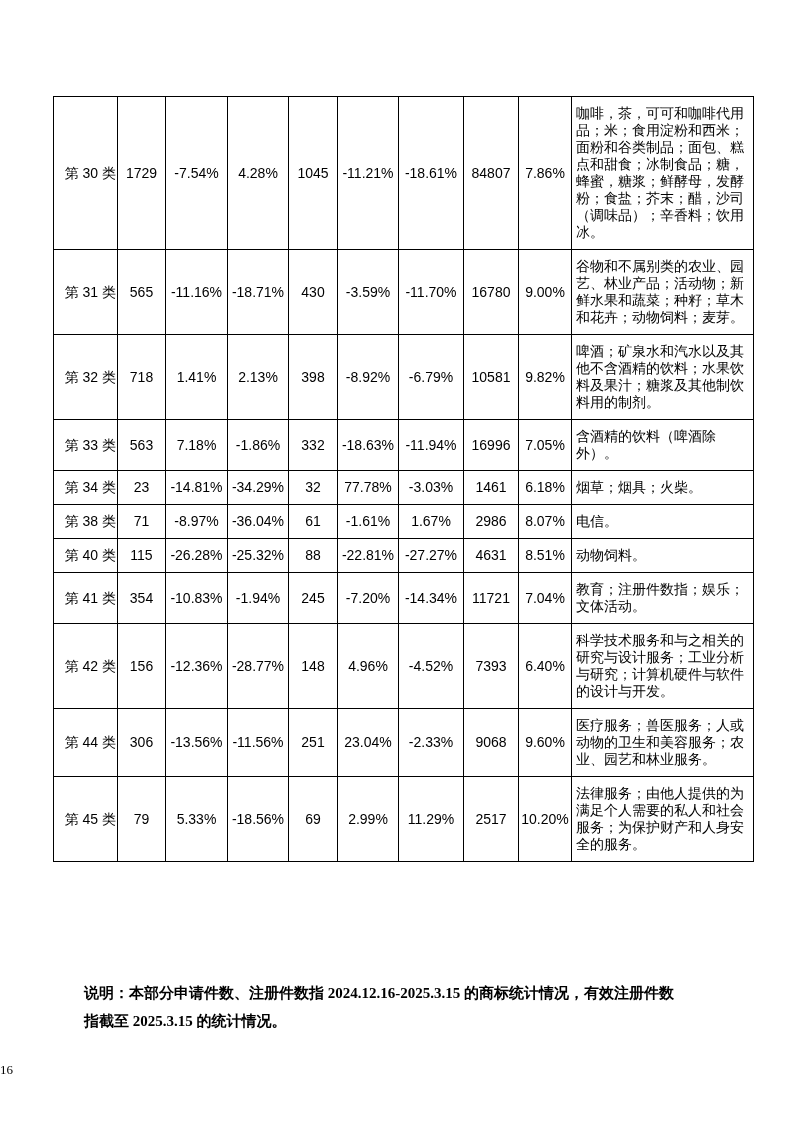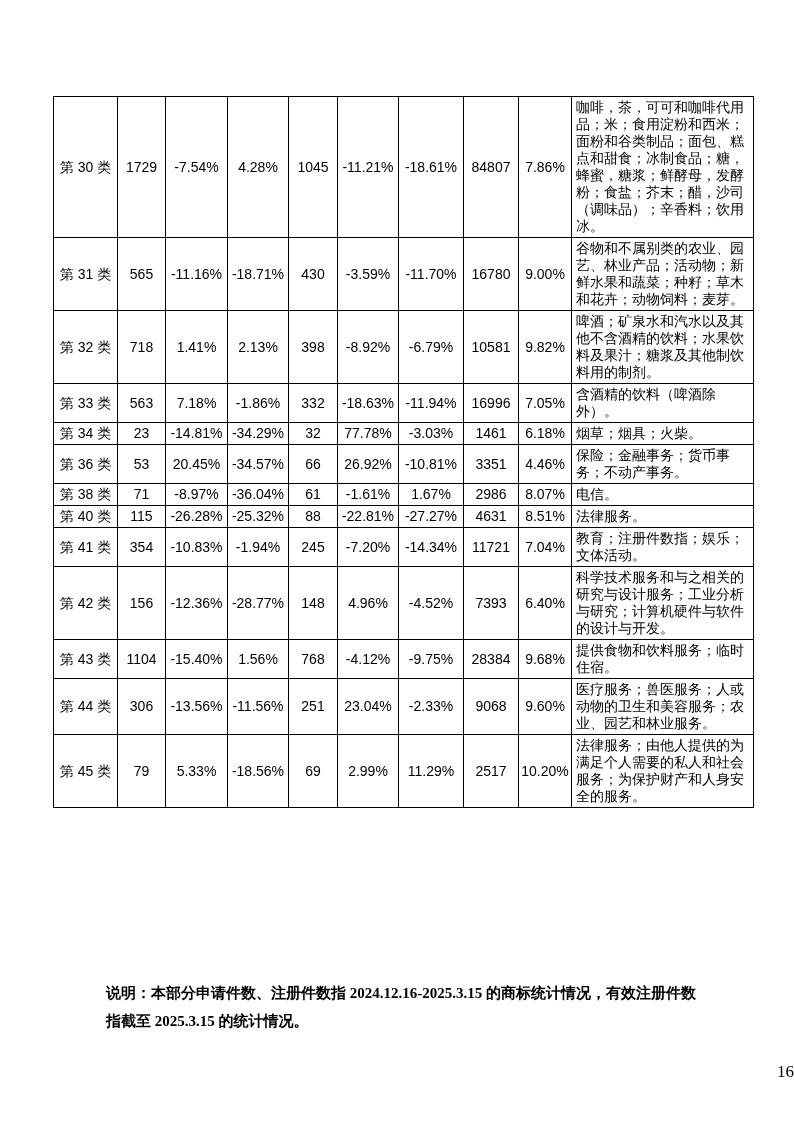--- a/index.html
+++ b/index.html
@@ -23,45 +23,45 @@
   }
   table.stats-table td {
     border: 1px solid #000;
     font-size: 14px;
     line-height: 17px;
     text-align: center;
     vertical-align: middle;
     padding: 2px 1px;
     overflow: hidden;
   }
-  table.stats-table td.col-category { white-space: nowrap; }
+  table.stats-table td.col-category { white-space: nowrap; text-align: right; }
   table.stats-table td.col-desc {
     text-align: left;
-    padding: 2px 4px;
+    padding: 8px 4px;
     word-break: break-all;
   }
   .note {
     position: absolute;
-    left: 106px;
+    left: 84px;
     top: 964px;
     width: 596px;
     font-family: "Liberation Serif", "DejaVu Serif", serif;
     font-weight: bold;
     font-size: 15px;
     line-height: 28px;
     word-break: break-all;
   }
   .page-number {
     position: absolute;
     top: 1062px;
     left: 0;
     width: 100%;
-    text-align: right;
+    text-align: left;
     font-family: "Liberation Serif", "DejaVu Serif", serif;
-    font-size: 17px;
+    font-size: 13px;
   }
 </style>
 </head>
 <body>
 
 <div class="page">
 
   <table class="stats-table">
     <colgroup>
       <col style="width:64px">
@@ -130,32 +130,20 @@
           <td class="col-apply_mom">-14.81%</td>
           <td class="col-apply_yoy">-34.29%</td>
           <td class="col-reg">32</td>
           <td class="col-reg_mom">77.78%</td>
           <td class="col-reg_yoy">-3.03%</td>
           <td class="col-valid">1461</td>
           <td class="col-share">6.18%</td>
           <td class="col-desc">烟草；烟具；火柴。</td>
         </tr>
         <tr>
-          <td class="col-category">第 36 类</td>
-          <td class="col-apply">53</td>
-          <td class="col-apply_mom">20.45%</td>
-          <td class="col-apply_yoy">-34.57%</td>
-          <td class="col-reg">66</td>
-          <td class="col-reg_mom">26.92%</td>
-          <td class="col-reg_yoy">-10.81%</td>
-          <td class="col-valid">3351</td>
-          <td class="col-share">4.46%</td>
-          <td class="col-desc">保险；金融事务；货币事务；不动产事务。</td>
-        </tr>
-        <tr>
           <td class="col-category">第 38 类</td>
           <td class="col-apply">71</td>
           <td class="col-apply_mom">-8.97%</td>
           <td class="col-apply_yoy">-36.04%</td>
           <td class="col-reg">61</td>
           <td class="col-reg_mom">-1.61%</td>
           <td class="col-reg_yoy">1.67%</td>
           <td class="col-valid">2986</td>
           <td class="col-share">8.07%</td>
           <td class="col-desc">电信。</td>
@@ -163,21 +151,21 @@
         <tr>
           <td class="col-category">第 40 类</td>
           <td class="col-apply">115</td>
           <td class="col-apply_mom">-26.28%</td>
           <td class="col-apply_yoy">-25.32%</td>
           <td class="col-reg">88</td>
           <td class="col-reg_mom">-22.81%</td>
           <td class="col-reg_yoy">-27.27%</td>
           <td class="col-valid">4631</td>
           <td class="col-share">8.51%</td>
-          <td class="col-desc">法律服务。</td>
+          <td class="col-desc">动物饲料。</td>
         </tr>
         <tr>
           <td class="col-category">第 41 类</td>
           <td class="col-apply">354</td>
           <td class="col-apply_mom">-10.83%</td>
           <td class="col-apply_yoy">-1.94%</td>
           <td class="col-reg">245</td>
           <td class="col-reg_mom">-7.20%</td>
           <td class="col-reg_yoy">-14.34%</td>
           <td class="col-valid">11721</td>
@@ -190,32 +178,20 @@
           <td class="col-apply_mom">-12.36%</td>
           <td class="col-apply_yoy">-28.77%</td>
           <td class="col-reg">148</td>
           <td class="col-reg_mom">4.96%</td>
           <td class="col-reg_yoy">-4.52%</td>
           <td class="col-valid">7393</td>
           <td class="col-share">6.40%</td>
           <td class="col-desc">科学技术服务和与之相关的研究与设计服务；工业分析与研究；计算机硬件与软件的设计与开发。</td>
         </tr>
         <tr>
-          <td class="col-category">第 43 类</td>
-          <td class="col-apply">1104</td>
-          <td class="col-apply_mom">-15.40%</td>
-          <td class="col-apply_yoy">1.56%</td>
-          <td class="col-reg">768</td>
-          <td class="col-reg_mom">-4.12%</td>
-          <td class="col-reg_yoy">-9.75%</td>
-          <td class="col-valid">28384</td>
-          <td class="col-share">9.68%</td>
-          <td class="col-desc">提供食物和饮料服务；临时住宿。</td>
-        </tr>
-        <tr>
           <td class="col-category">第 44 类</td>
           <td class="col-apply">306</td>
           <td class="col-apply_mom">-13.56%</td>
           <td class="col-apply_yoy">-11.56%</td>
           <td class="col-reg">251</td>
           <td class="col-reg_mom">23.04%</td>
           <td class="col-reg_yoy">-2.33%</td>
           <td class="col-valid">9068</td>
           <td class="col-share">9.60%</td>
           <td class="col-desc">医疗服务；兽医服务；人或动物的卫生和美容服务；农业、园艺和林业服务。</td>

